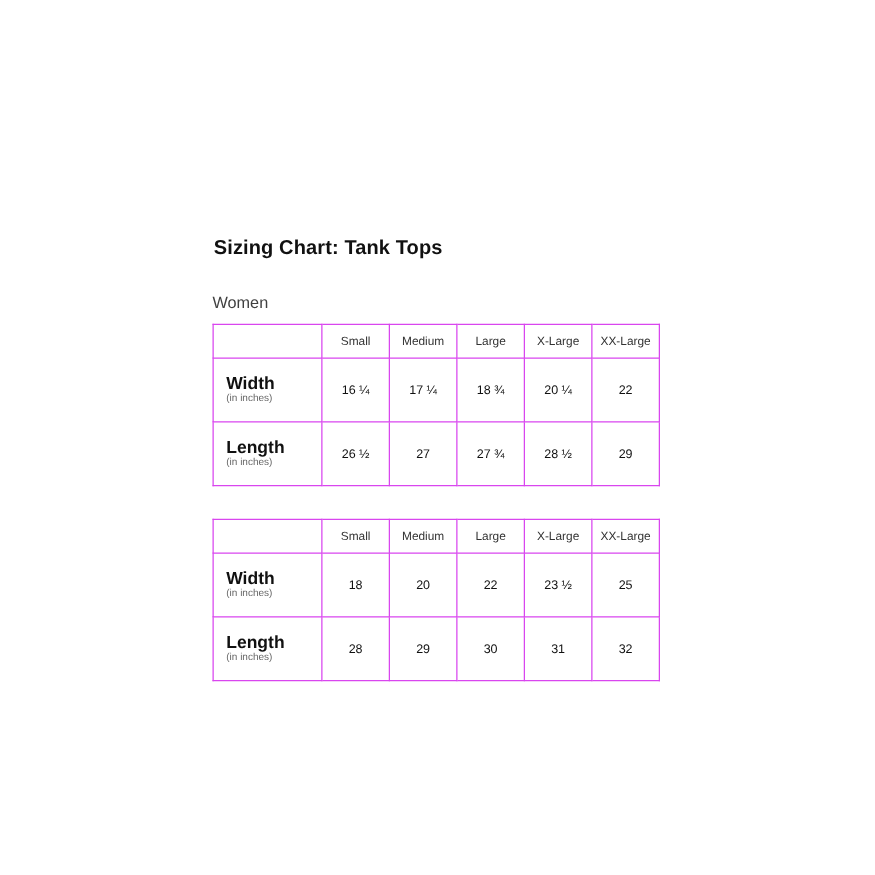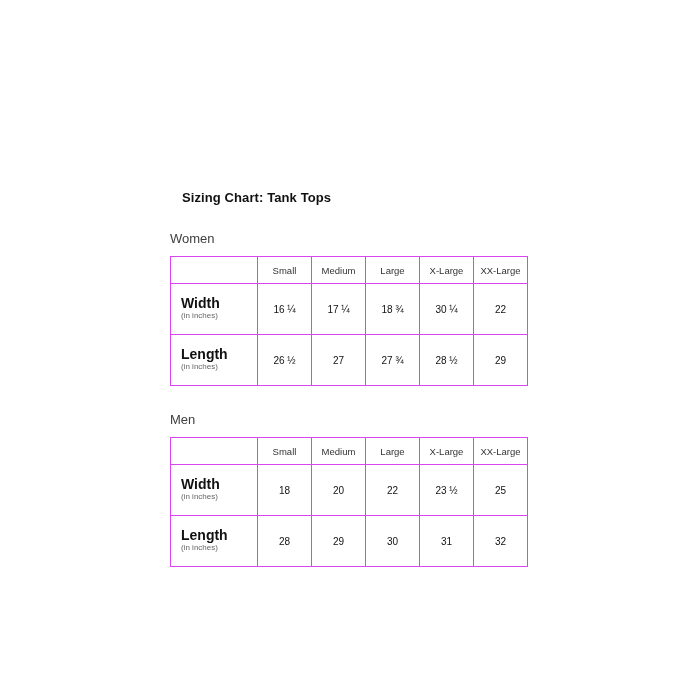--- a/index.html
+++ b/index.html
@@ -14,24 +14,24 @@
     color: #111111;
     overflow: hidden;
   }
   .page {
     position: absolute;
     left: 170px;
     top: 190px;
     width: 360px;
   }
   .chart-title {
-    font-size: 13px;
+    font-size: 16px;
     font-weight: bold;
     color: #111111;
-    margin: 0 0 26px 12px;
+    margin: 0 0 26px 1px;
     letter-spacing: 0.1px;
   }
   .section {
     margin-bottom: 26px;
   }
   .section-title {
     font-size: 13px;
     font-weight: normal;
     color: #404040;
     margin: 0 0 10px 0;
@@ -106,40 +106,39 @@
       </thead>
       <tbody>
         <tr>
           <th class="rowhead">
             <span class="rh-label">Width</span>
             <span class="rh-unit">(in inches)</span>
           </th>
           <td>16 ¼</td>
           <td>17 ¼</td>
           <td>18 ¾</td>
-          <td>30 ¼</td>
+          <td>20 ¼</td>
           <td>22</td>
         </tr>
         <tr>
           <th class="rowhead">
             <span class="rh-label">Length</span>
             <span class="rh-unit">(in inches)</span>
           </th>
           <td>26 ½</td>
           <td>27</td>
           <td>27 ¾</td>
           <td>28 ½</td>
           <td>29</td>
         </tr>
       </tbody>
     </table>
   </div>
 
   <div class="section">
-    <h2 class="section-title">Men</h2>
     <table class="size-table">
       <thead>
         <tr>
           <th class="corner"></th>
           <th>Small</th>
           <th>Medium</th>
           <th>Large</th>
           <th>X-Large</th>
           <th>XX-Large</th>
         </tr>

